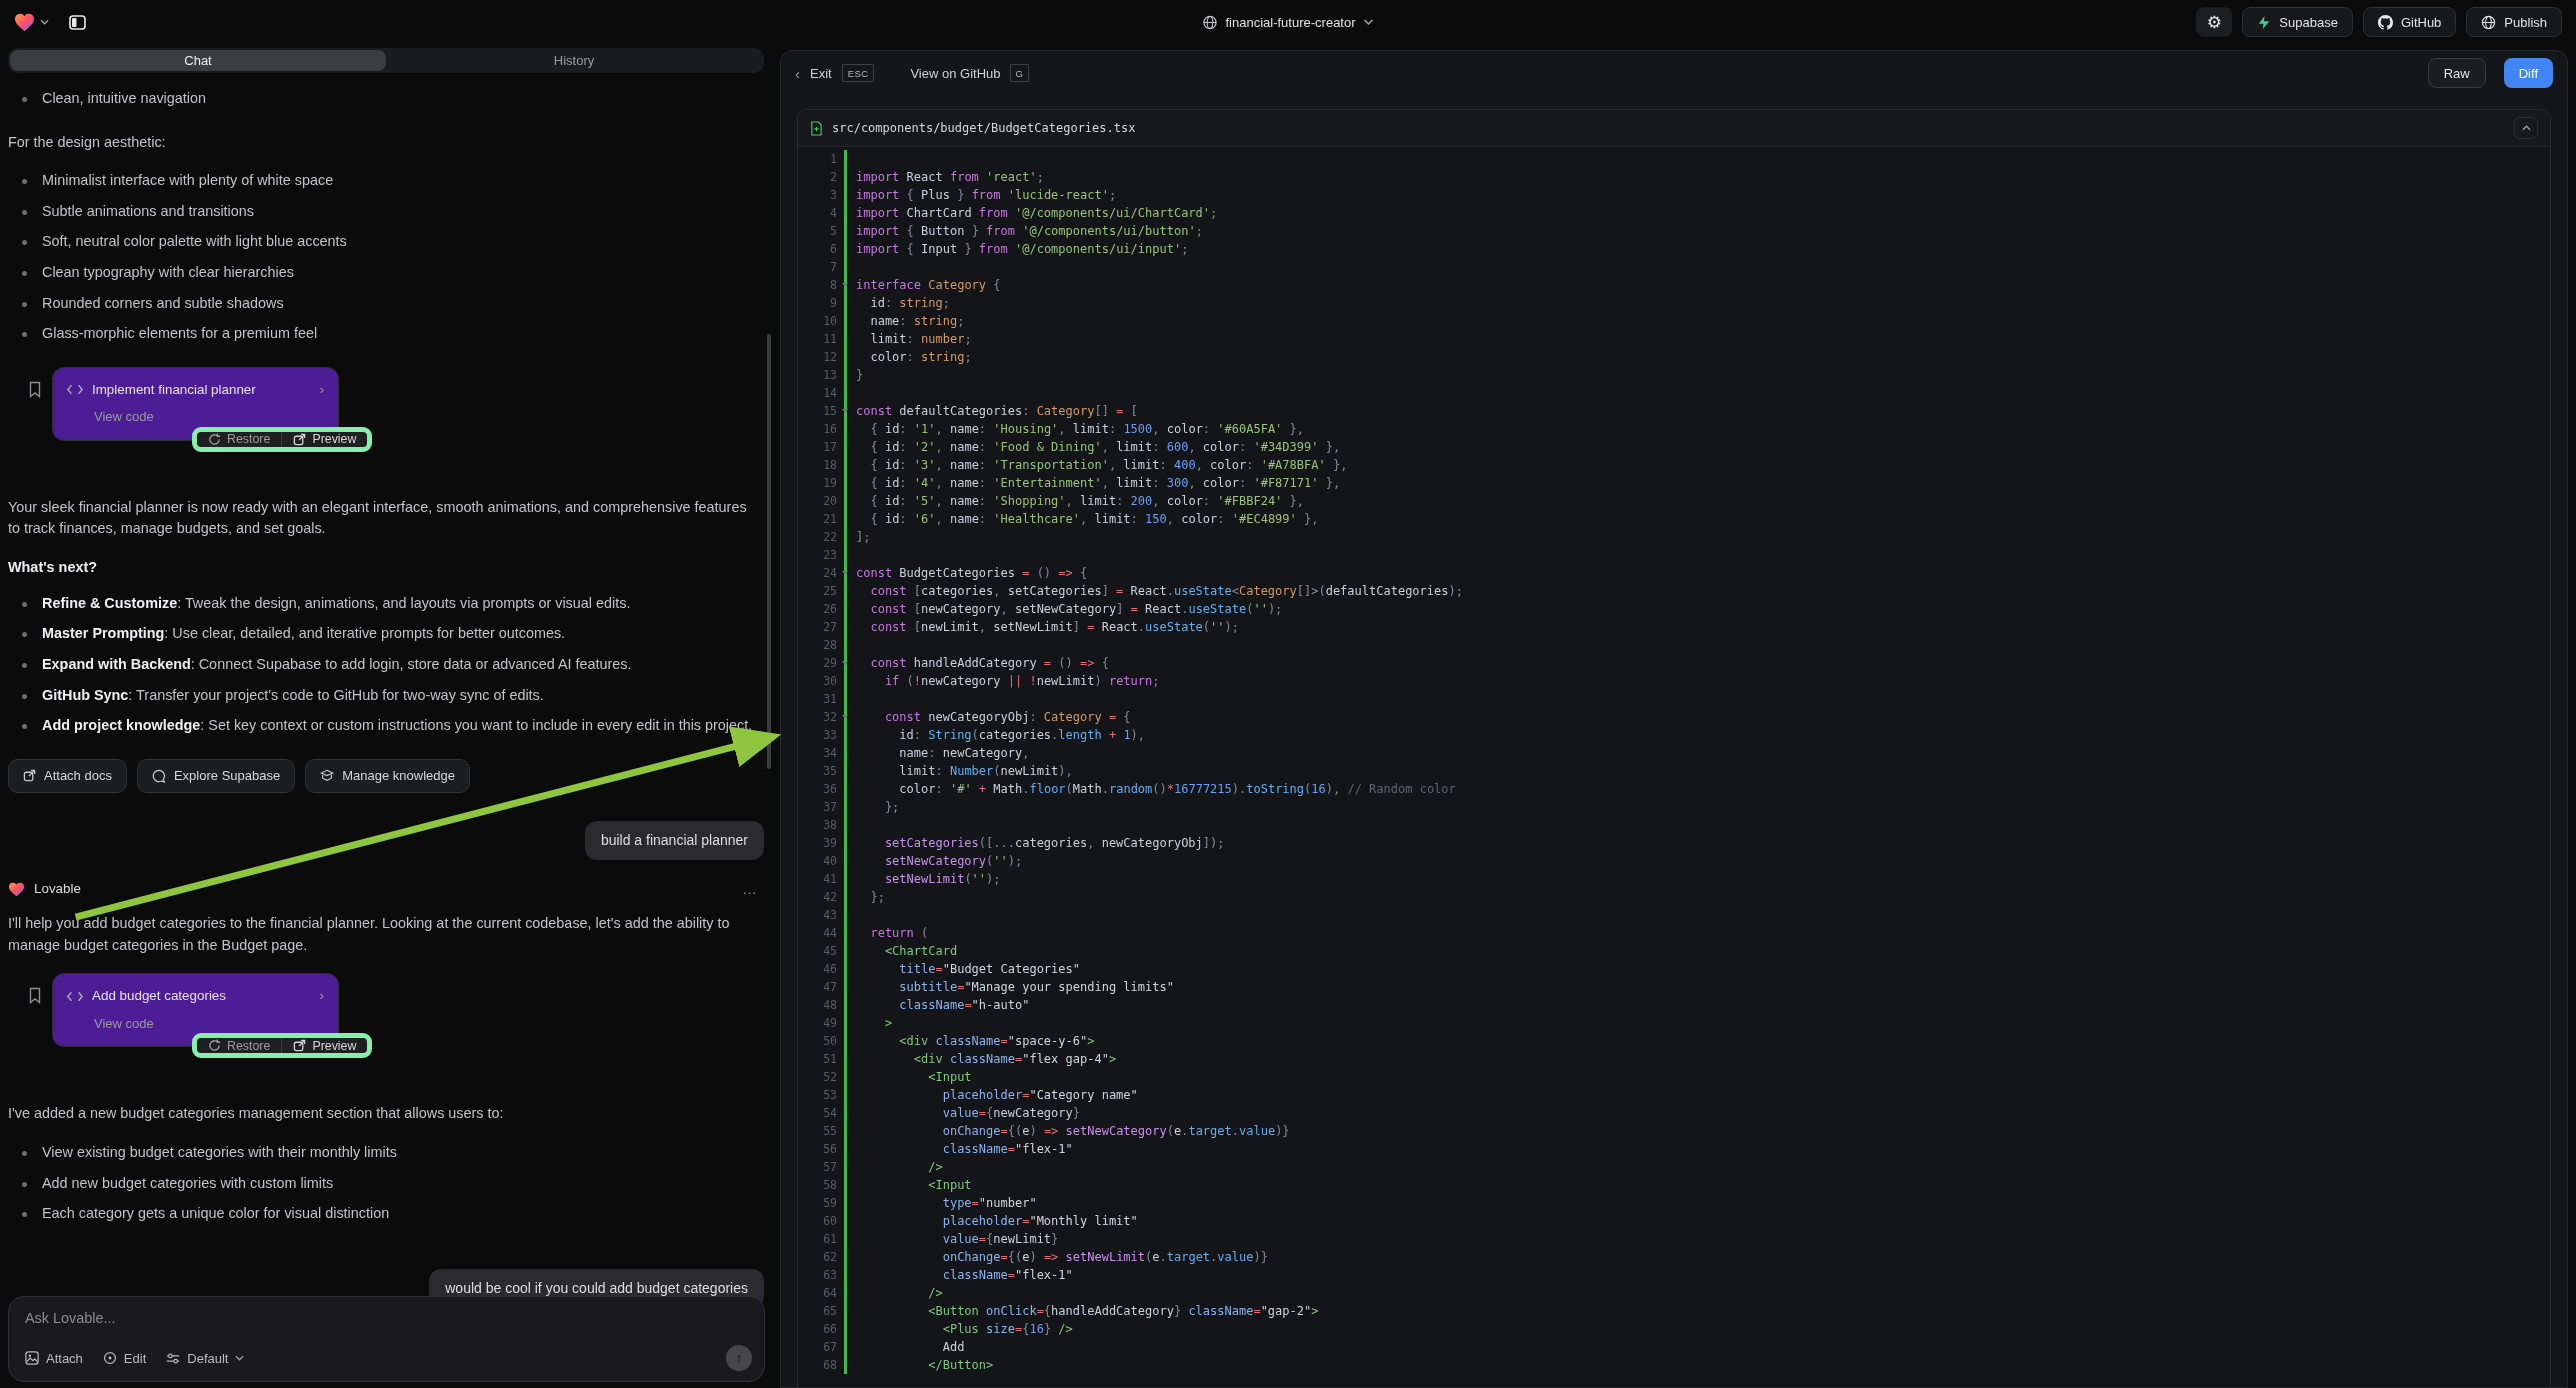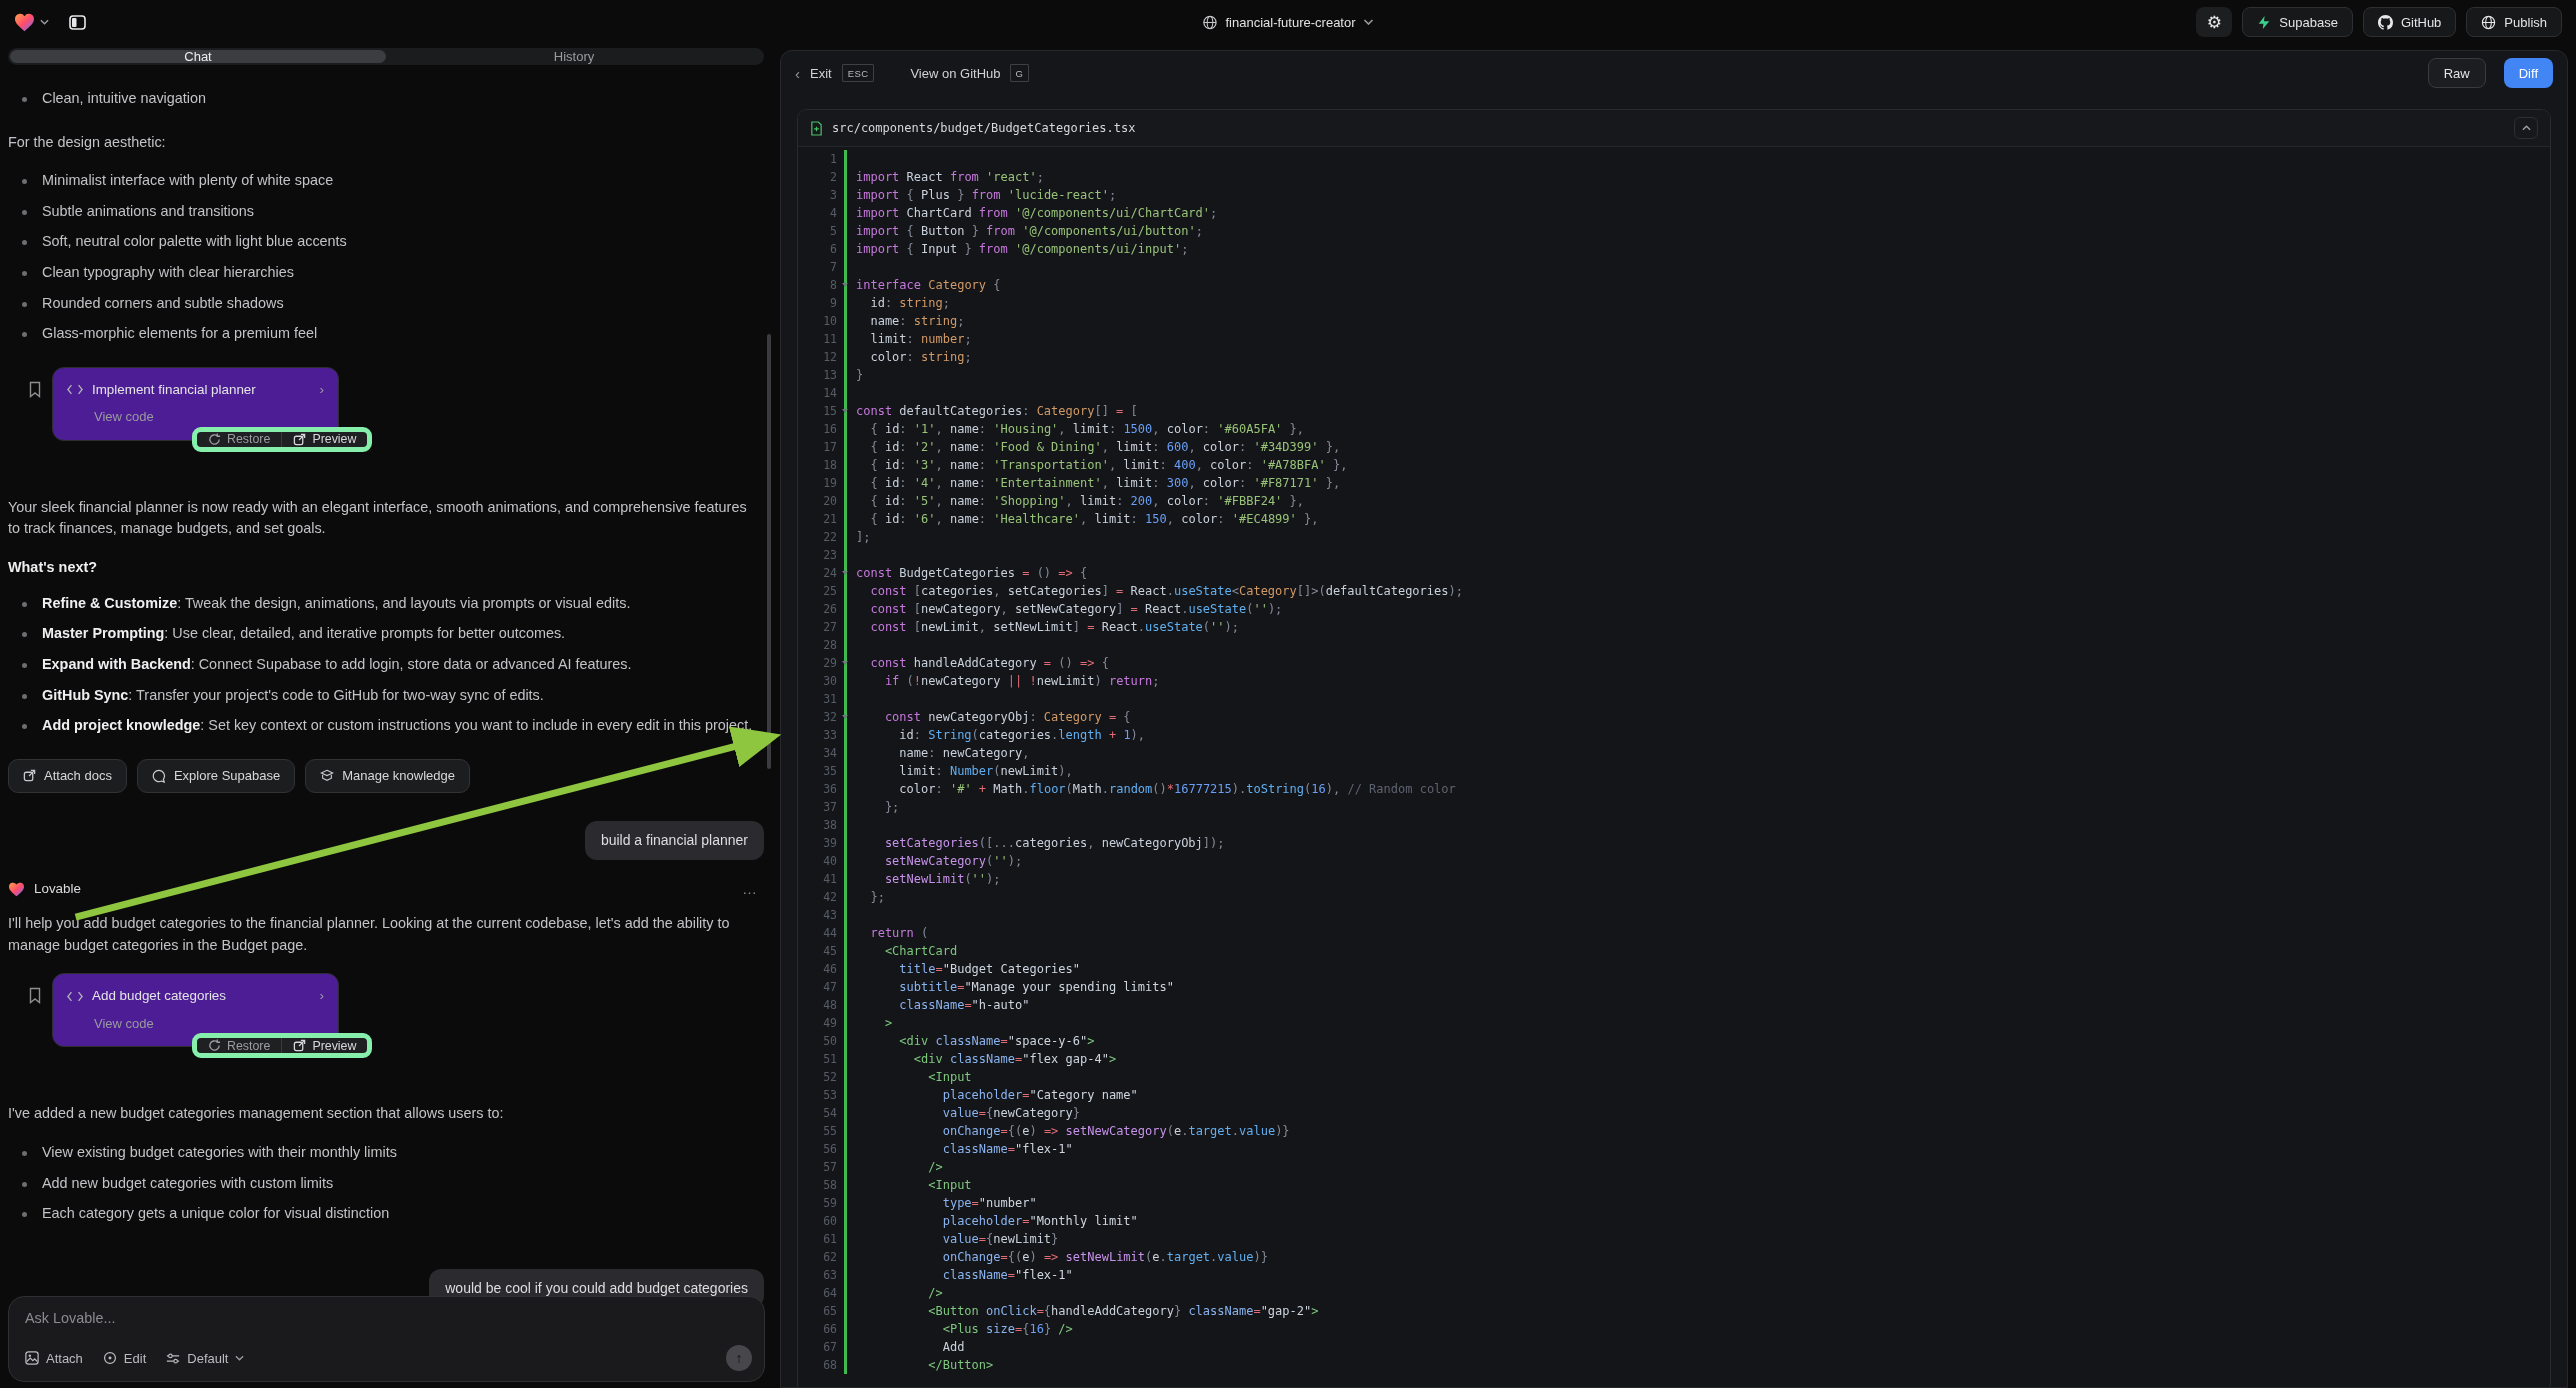--- a/index.html
+++ b/index.html
@@ -16,21 +16,21 @@
   .tb-center { position:absolute; left:50%; transform:translateX(-50%); gap:8px; }
   .logo-btn { display:flex; align-items:center; gap:5px; cursor:pointer; }
   .icon-btn { display:flex; align-items:center; justify-content:center;
     width:36px; height:30px; border-radius:8px; background:#1d1e20; cursor:pointer; }
   .tb-btn { display:flex; align-items:center; gap:8px; height:30px; padding:0 14px;
     border:1px solid #2e2f33; border-radius:8px; background:#17181a;
     color:#e4e4e7; font-size:13px; cursor:pointer; }
   .proj-name { font-size:13px; color:#e2e2e4; }
   .gear { font-size:17px; color:#e8e8ea; line-height:1; }
   
-  .tabs { position:absolute; left:8px; top:48px; width:756px; height:17px;
+  .tabs { position:absolute; left:8px; top:48px; width:756px; height:25px;
     background:#1b1c1e; border-radius:10px; display:flex; padding:2px;justify-content:flex-end; }
   .tab { flex:1; display:flex; align-items:center; justify-content:center;
     font-size:13px; color:#9b9b9f; border-radius:8px; cursor:pointer; }
   .tab.active { background:#3c3d40; color:#ededf0; }
   .chat { position:absolute; left:8px; top:88px; width:756px; font-size:14.4px;
     line-height:1.5; color:#c3c3c7; }
   .para { margin-bottom:17px; padding-right:6px; }
   .heading { font-weight:bold; color:#efeff2; margin-bottom:14px; }
   .bullet-list { list-style:none; margin-bottom:22px; }
   .bullet-list li { position:relative; padding-left:34px; margin-bottom:9px; }

